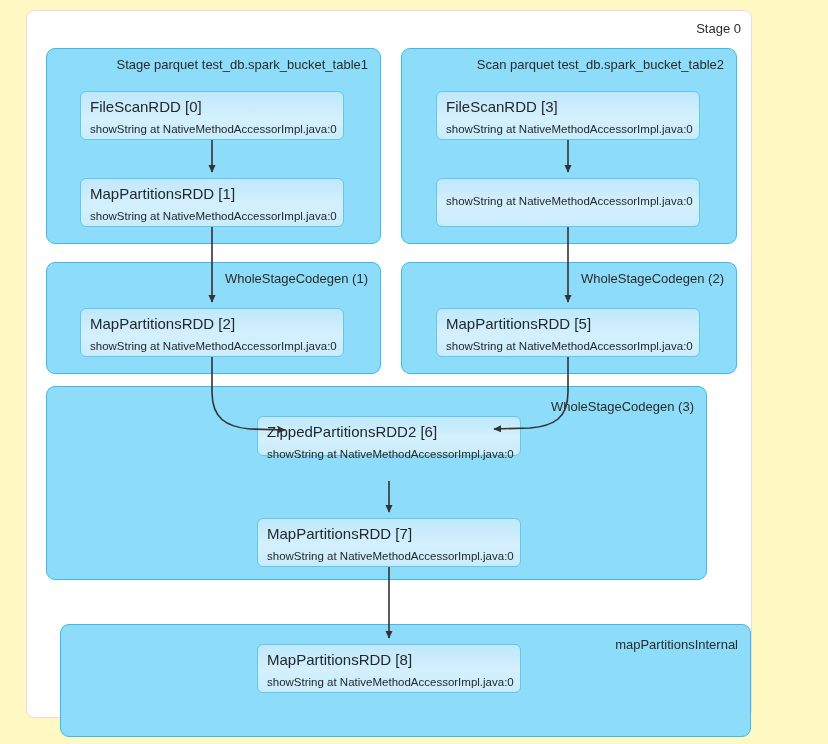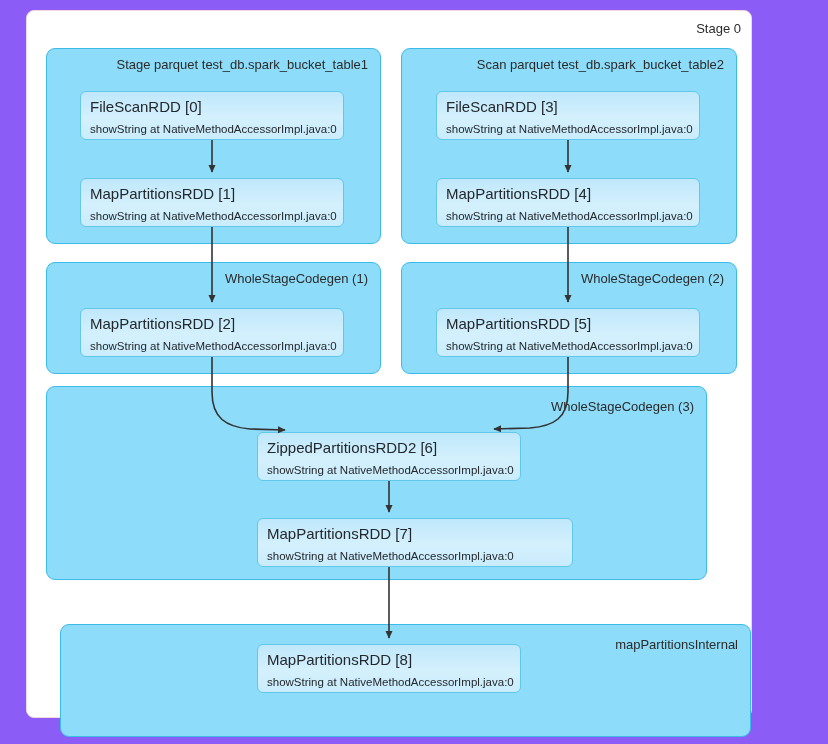--- a/index.html
+++ b/index.html
@@ -5,21 +5,21 @@
   html, body {
     margin: 0;
     padding: 0;
     background: #ffffff;
     font-family: "Liberation Sans", sans-serif;
   }
   #root {
     position: relative;
     width: 828px;
     height: 744px;
-    background: #8b5cf6;
+    background: #fef9c3;
     overflow: hidden;
   }
 
   
   .stage-frame {
     position: absolute;
     left: 26px;
     top: 10px;
     width: 726px;
     height: 708px;
@@ -129,40 +129,39 @@
     <div class="node-title">MapPartitionsRDD [1]</div>
     <div class="node-sub">showString at NativeMethodAccessorImpl.java:0</div>
   </div>
 
   <div class="node" style="left:436px; top:91px; width:264px; height:49px;">
     <div class="node-title">FileScanRDD [3]</div>
     <div class="node-sub">showString at NativeMethodAccessorImpl.java:0</div>
   </div>
 
   <div class="node" style="left:436px; top:178px; width:264px; height:49px;">
-    <div class="node-title">MapPartitionsRDD [4]</div>
     <div class="node-sub">showString at NativeMethodAccessorImpl.java:0</div>
   </div>
 
   <div class="node" style="left:80px; top:308px; width:264px; height:49px;">
     <div class="node-title">MapPartitionsRDD [2]</div>
     <div class="node-sub">showString at NativeMethodAccessorImpl.java:0</div>
   </div>
 
   <div class="node" style="left:436px; top:308px; width:264px; height:49px;">
     <div class="node-title">MapPartitionsRDD [5]</div>
     <div class="node-sub">showString at NativeMethodAccessorImpl.java:0</div>
   </div>
 
-  <div class="node" style="left:257px; top:432px; width:264px; height:49px;">
+  <div class="node" style="left:257px; top:416px; width:264px; height:40px;">
     <div class="node-title">ZippedPartitionsRDD2 [6]</div>
     <div class="node-sub">showString at NativeMethodAccessorImpl.java:0</div>
   </div>
 
-  <div class="node" style="left:257px; top:518px; width:316px; height:49px;">
+  <div class="node" style="left:257px; top:518px; width:264px; height:49px;">
     <div class="node-title">MapPartitionsRDD [7]</div>
     <div class="node-sub">showString at NativeMethodAccessorImpl.java:0</div>
   </div>
 
   <div class="node" style="left:257px; top:644px; width:264px; height:49px;">
     <div class="node-title">MapPartitionsRDD [8]</div>
     <div class="node-sub">showString at NativeMethodAccessorImpl.java:0</div>
   </div>
 
   <svg class="edges" viewBox="0 0 828 744">

